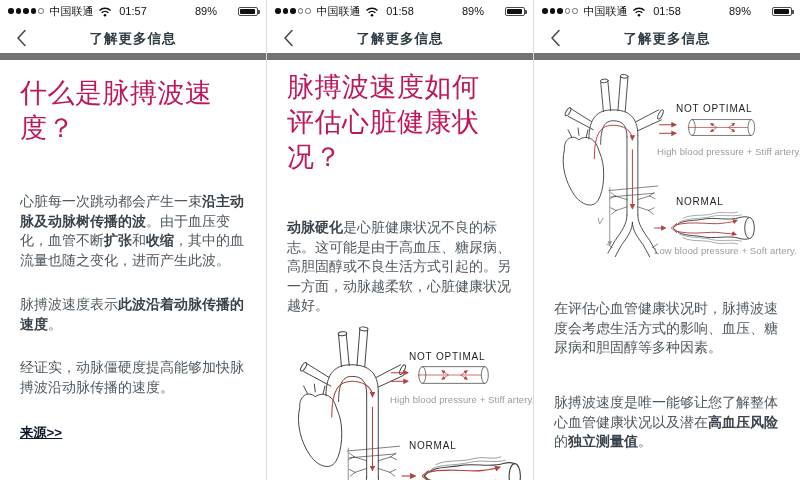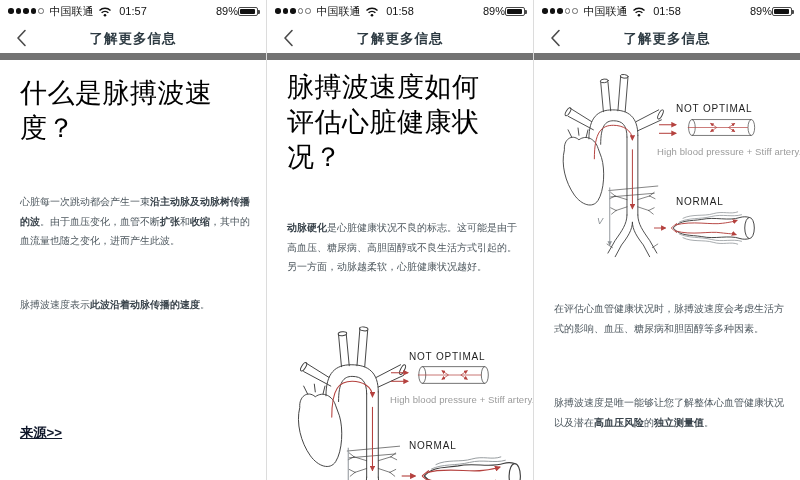--- a/index.html
+++ b/index.html
@@ -11,31 +11,31 @@
   .screen.s3{left:534px;border-left:1px solid #dcdcdc;margin-left:-1px;}
   
   .statusbar{position:absolute;top:0;left:0;right:0;height:22px;display:flex;align-items:center;padding:0 8px;font-size:11px;color:#111;}
   .sb-left{display:flex;align-items:center;gap:4px;}
   .dots{display:flex;align-items:center;gap:2px;margin-right:2px;}
   .dot{width:5.5px;height:5.5px;border-radius:50%;box-sizing:border-box;}
   .dot.f{background:#111;}
   .dot.e{border:1px solid #6d6d6d;background:transparent;}
   .carrier{font-size:11px;color:#111;}
   .sb-time{position:absolute;left:0;right:0;text-align:center;font-weight:500;font-size:11px;}
-  .sb-right{margin-left:auto;display:flex;align-items:center;gap:0;z-index:2;justify-content:flex-end;}
+  .sb-right{margin-left:auto;display:flex;align-items:center;gap:21px;z-index:2;justify-content:flex-end;}
   .batt{position:relative;width:20px;height:9px;border:1px solid #4a4a4a;border-radius:2px;box-sizing:border-box;}
   .batt .fill{position:absolute;left:1px;top:1px;bottom:1px;width:85%;background:#111;border-radius:1px;}
   .batt .nub{position:absolute;right:-3px;top:2px;width:2px;height:4px;background:#4a4a4a;border-radius:0 1px 1px 0;}
   
   .navbar{position:absolute;top:22px;left:0;right:0;height:31px;border-bottom:7px solid #737373;}
   .nav-title{position:absolute;left:0;right:0;top:8px;text-align:center;font-size:13.5px;font-weight:700;letter-spacing:1px;color:#2d3a42;}
   .back{position:absolute;left:16px;top:7px;width:12px;height:18px;cursor:pointer;}
   
-  .h1{position:absolute;left:20px;width:214px;font-size:27px;line-height:35px;font-weight:300;color:#000000;letter-spacing:0.5px;}
-  .para{position:absolute;left:20px;width:230px;font-size:10px;line-height:19.5px;color:#4e585f;}
+  .h1{position:absolute;left:20px;width:214px;font-size:27px;line-height:35px;font-weight:300;color:#be185d;letter-spacing:0.5px;}
+  .para{position:absolute;left:20px;width:230px;font-size:14px;line-height:19.5px;color:#4e585f;}
   .para b{font-weight:700;color:#39434b;}
   .srclink{position:absolute;left:20px;font-size:13.3px;font-weight:700;color:#0f172a;text-decoration:underline;cursor:pointer;}
   .dlabel{position:absolute;font-size:10px;font-weight:400;letter-spacing:0.8px;color:#1e1e1e;white-space:nowrap;}
   .dcap{position:absolute;font-size:9.5px;color:#9b9b9b;white-space:nowrap;letter-spacing:0.1px;}
   svg{display:block;}
   .abs{position:absolute;}
 </style>
 </head>
 <body>
 
@@ -180,20 +180,21 @@
     </div>
     <div class="navbar">
       <svg class="back" width="12" height="18">
           <use href="#sym-back"></use>
         </svg>
       <div class="nav-title">了解更多信息</div>
     </div>
     <div class="h1" style="top:76px;">什么是脉搏波速度？</div>
     <div class="para" style="top:192px;"><span>心脏每一次跳动都会产生一束</span><b>沿主动脉及动脉树传播的波</b><span>。由于血压变化，血管不断</span><b>扩张</b><span>和</span><b>收缩</b><span>，其中的血流量也随之变化，进而产生此波。</span></div>
     <div class="para" style="top:295px;"><span>脉搏波速度表示</span><b>此波沿着动脉传播的速度</b><span>。</span></div>
+    <div class="para" style="top:358px;"><span>经证实，动脉僵硬度提高能够加快脉搏波沿动脉传播的速度。</span></div>
     <a class="srclink" style="top:424px;">来源&gt;&gt;</a>
   </div>
 
   <div class="screen s2">
     <div class="statusbar">
       <div class="sb-left">
         <div class="dots">
             <span class="dot f"></span>
             <span class="dot f"></span>
             <span class="dot f"></span>
@@ -279,18 +280,19 @@
         <use href="#sym-darrows"></use>
       </svg>
     <svg class="abs" style="left:151px;top:117px;" width="76" height="21" viewBox="0 0 110 30">
         <use href="#sym-stiff"></use>
       </svg>
     <div class="dcap" style="left:123px;top:146px;">High blood pressure + Stiff artery.</div>
     <div class="dlabel" style="left:142px;top:196px;">NORMAL</div>
     <svg class="abs" style="left:120px;top:206px;" width="107" height="44" viewBox="0 0 112 46">
         <use href="#sym-soft"></use>
       </svg>
+    <div class="dcap" style="left:120px;top:245px;">Low blood pressure + Soft artery.</div>
 
     <div class="para" style="top:299px;"><span>在评估心血管健康状况时，脉搏波速度会考虑生活方式的影响、血压、糖尿病和胆固醇等多种因素。</span></div>
     <div class="para" style="top:393px;"><span>脉搏波速度是唯一能够让您了解整体心血管健康状况以及潜在</span><b>高血压风险</b><span>的</span><b>独立测量值</b><span>。</span></div>
   </div>
 
 </div>
 
 </body></html>

